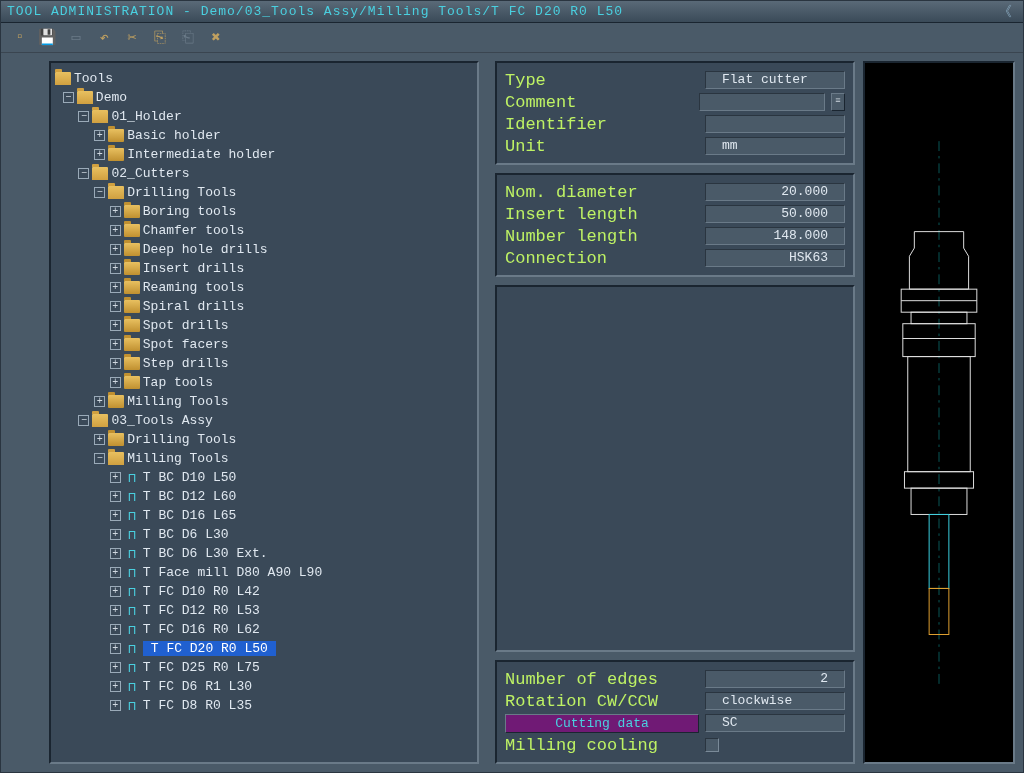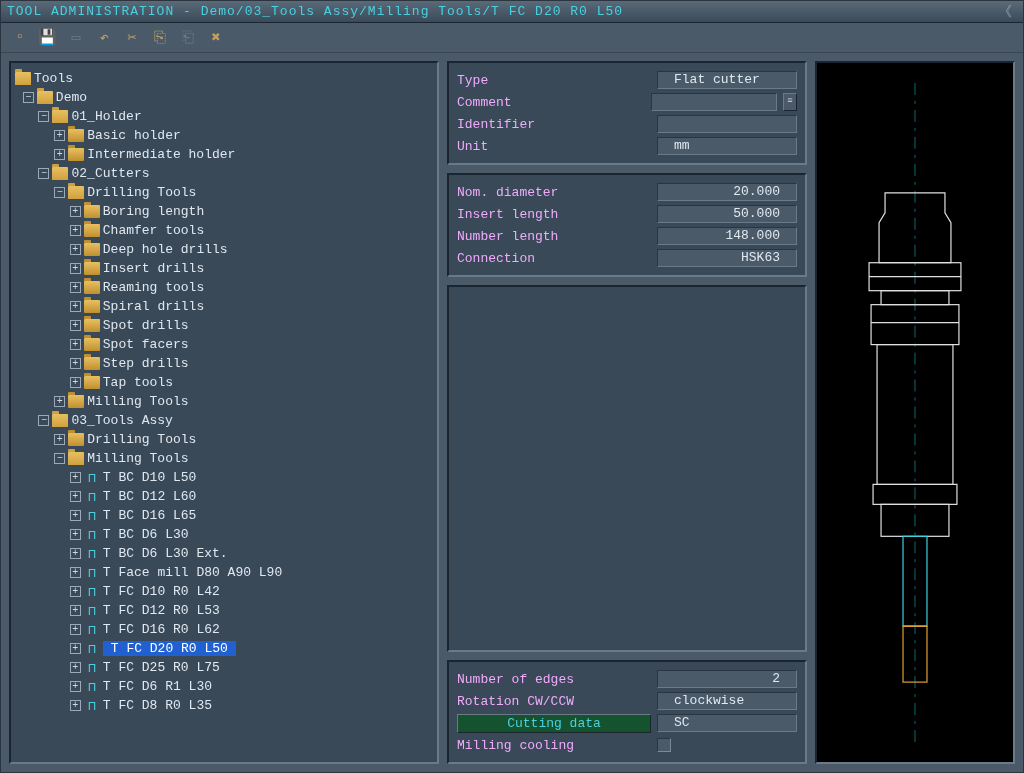--- a/index.html
+++ b/index.html
@@ -56,22 +56,23 @@
     justify-content: center;
     cursor: pointer;
     color: #c0a060;
     font-size: 15px;
   }
   .toolbar .tb-btn.disabled { color: #6a7a88; }
   .content {
     flex: 1;
     display: flex;
     padding: 8px;
-    gap: 8px;
+    gap: 16px;
     overflow: hidden;
+    margin-left: 40px;
   }
   .tree-panel {
     width: 430px;
     background: #3a4958;
     border: 2px solid #2a3540;
     border-top-color: #1a2530;
     border-left-color: #1a2530;
     border-bottom-color: #6a7a88;
     border-right-color: #6a7a88;
     overflow-y: auto;
@@ -182,42 +183,42 @@
     border-bottom-color: #6a7a88;
     border-right-color: #6a7a88;
   }
   .prop-row {
     display: flex;
     align-items: center;
     height: 22px;
     gap: 6px;
   }
   .prop-label {
-    color: #f0abfc;
+    color: #bef264;
     flex: 1;
-    font-size: 13px;
+    font-size: 17px;
   }
   .prop-value {
     width: 140px;
     height: 18px;
     background: #4a5a68;
     border: 1px solid #2a3540;
     border-bottom-color: #6a7a88;
     border-right-color: #6a7a88;
     color: #e0e8f0;
     padding: 0 16px;
     font-family: inherit;
     font-size: 13px;
     line-height: 16px;
   }
   .prop-value.right { text-align: right; }
   .prop-value.empty { background: #4a5a68; }
   .panel-spacer { flex: 1; background: #3a4958; border: 2px solid; border-top-color:#1a2530; border-left-color:#1a2530; border-bottom-color:#6a7a88; border-right-color:#6a7a88;}
   .cutting-btn {
-    background: #14532d;
+    background: #701a75;
     border: 1px solid;
     border-top-color: #6a7a88;
     border-left-color: #6a7a88;
     border-bottom-color: #1a2530;
     border-right-color: #1a2530;
     color: #4ad0e0;
     padding: 1px 10px;
     font-family: inherit;
     font-size: 13px;
     cursor: pointer;
@@ -322,21 +323,21 @@
       <div class="tree-node">
           <span class="tree-line">     </span>
           <span class="expander">−</span>
           <span class="folder-icon folder-open"></span>
           <span class="tree-label">Drilling Tools</span>
         </div>
       <div class="tree-node">
           <span class="tree-line">       </span>
           <span class="expander">+</span>
           <span class="folder-icon folder-closed"></span>
-          <span class="tree-label">Boring length</span>
+          <span class="tree-label">Boring tools</span>
         </div>
       <div class="tree-node">
           <span class="tree-line">       </span>
           <span class="expander">+</span>
           <span class="folder-icon folder-closed"></span>
           <span class="tree-label">Chamfer tools</span>
         </div>
       <div class="tree-node">
           <span class="tree-line">       </span>
           <span class="expander">+</span>

